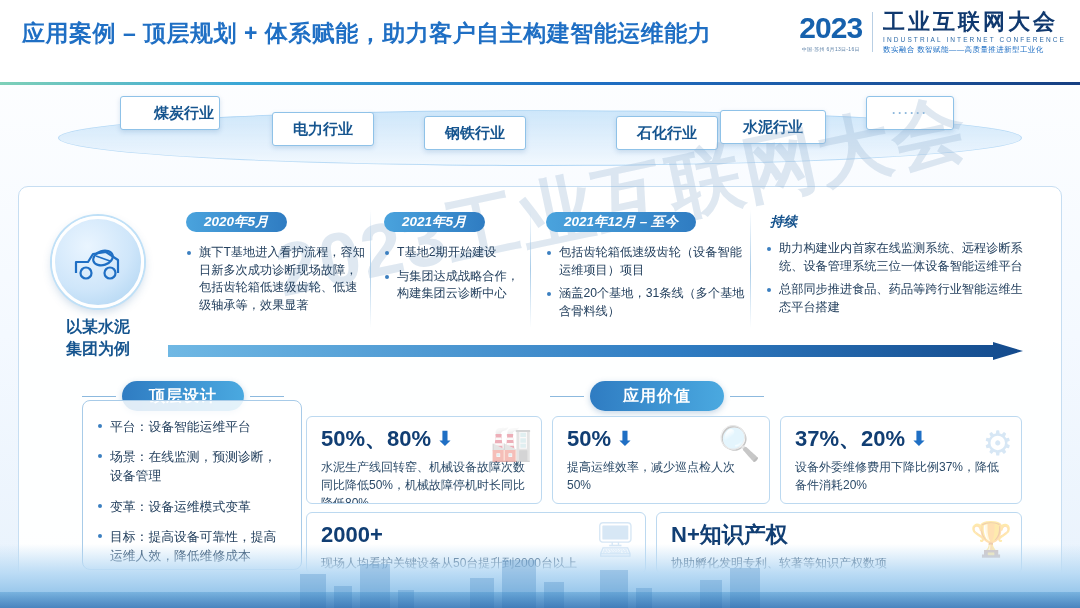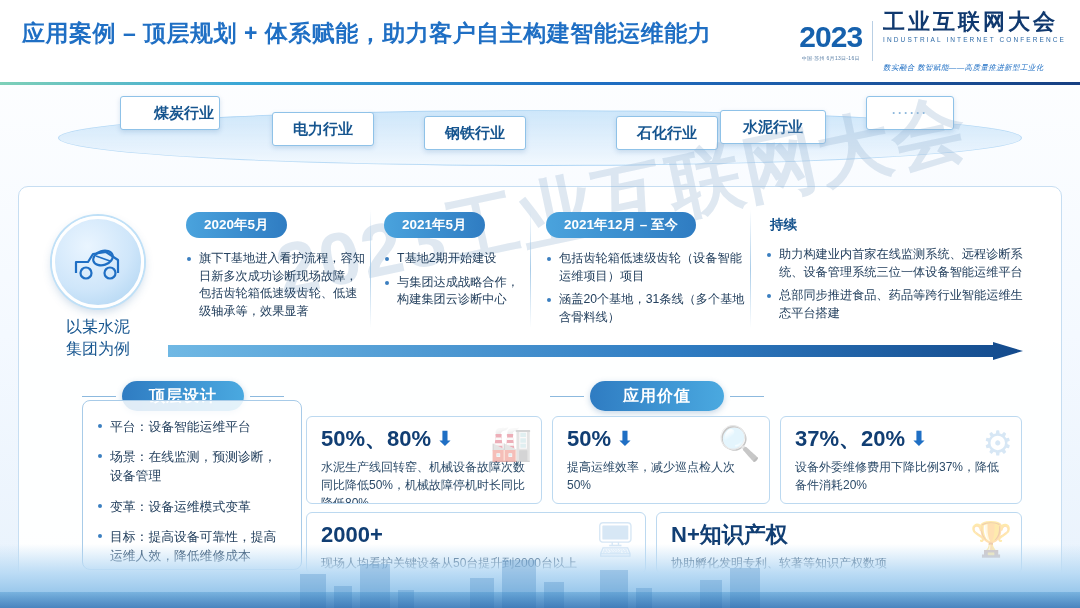--- a/index.html
+++ b/index.html
@@ -44,21 +44,21 @@
   }
   .logo-divider { width: 1px; height: 40px; background: #b9cfe4; }
   .logo-right { line-height: 1.1; }
   .logo-cn {
     font-size: 22px; font-weight: bold; color: #10396f; letter-spacing: 3px;
   }
   .logo-en {
     font-size: 6.5px; color: #2f6ba8; letter-spacing: 2.1px; margin-top: 2px;
   }
   .logo-slogan {
-    font-size: 7.5px; color: #1f6fc4; letter-spacing: .4px; margin-top: 21px; font-style: italic;
+    font-size: 7.5px; color: #1f6fc4; letter-spacing: .4px; margin-top: 3px;
   }
 
   
   .ellipse-band {
     position: absolute; left: 58px; top: 96px; width: 964px; height: 78px;
   }
   .ellipse-bg {
     position: absolute; left: 0; top: 14px; width: 964px; height: 56px;
     border-radius: 50%;
     background: linear-gradient(180deg, rgba(190,222,248,.75), rgba(226,241,253,.35));
@@ -97,36 +97,37 @@
   .badge-circle {
     position: absolute; left: 52px; top: 216px; width: 92px; height: 92px;
     border-radius: 50%;
     background: radial-gradient(circle at 38% 32%, #eaf5ff 0%, #cfe6fa 55%, #a9d1f0 100%);
     border: 3px solid #ffffff;
     box-shadow: 0 0 0 2px #bfe0f7, 0 4px 10px rgba(40,100,160,.25);
     display: flex; align-items: center; justify-content: center;
   }
   .badge-label {
     position: absolute; left: 44px; top: 316px; width: 108px;
-    text-align: center; font-size: 16px; font-weight: normal; color: #16558f;
+    text-align: center; font-size: 16px; font-weight: bold; color: #16558f;
     line-height: 1.35;
   }
 
   
   .timeline-arrow {
     position: absolute; left: 168px; top: 342px; width: 855px; height: 18px;
   }
   .tl-col { position: absolute; top: 0; }
   .tl-pill {
-    height: 26px; border-radius: 13px;
+    height: 20px; border-radius: 13px;
     display: inline-flex; align-items: center; justify-content: center;
     padding: 0 18px;
     font-size: 13.5px; font-weight: bold; color: #ffffff;
     background: linear-gradient(90deg,#4aa3dd,#2f7cc2);
     white-space: nowrap;
+    font-style: italic;
   }
   .tl-pill.plain {
     background: none; color: #15528c; padding-left: 4px;
   }
   .tl-items { margin-top: 12px; }
   .tl-item {
     position: relative; padding-left: 13px; margin-bottom: 6px;
     font-size: 12.2px; color: #24405e; line-height: 1.45;
   }
   .tl-item::before {

